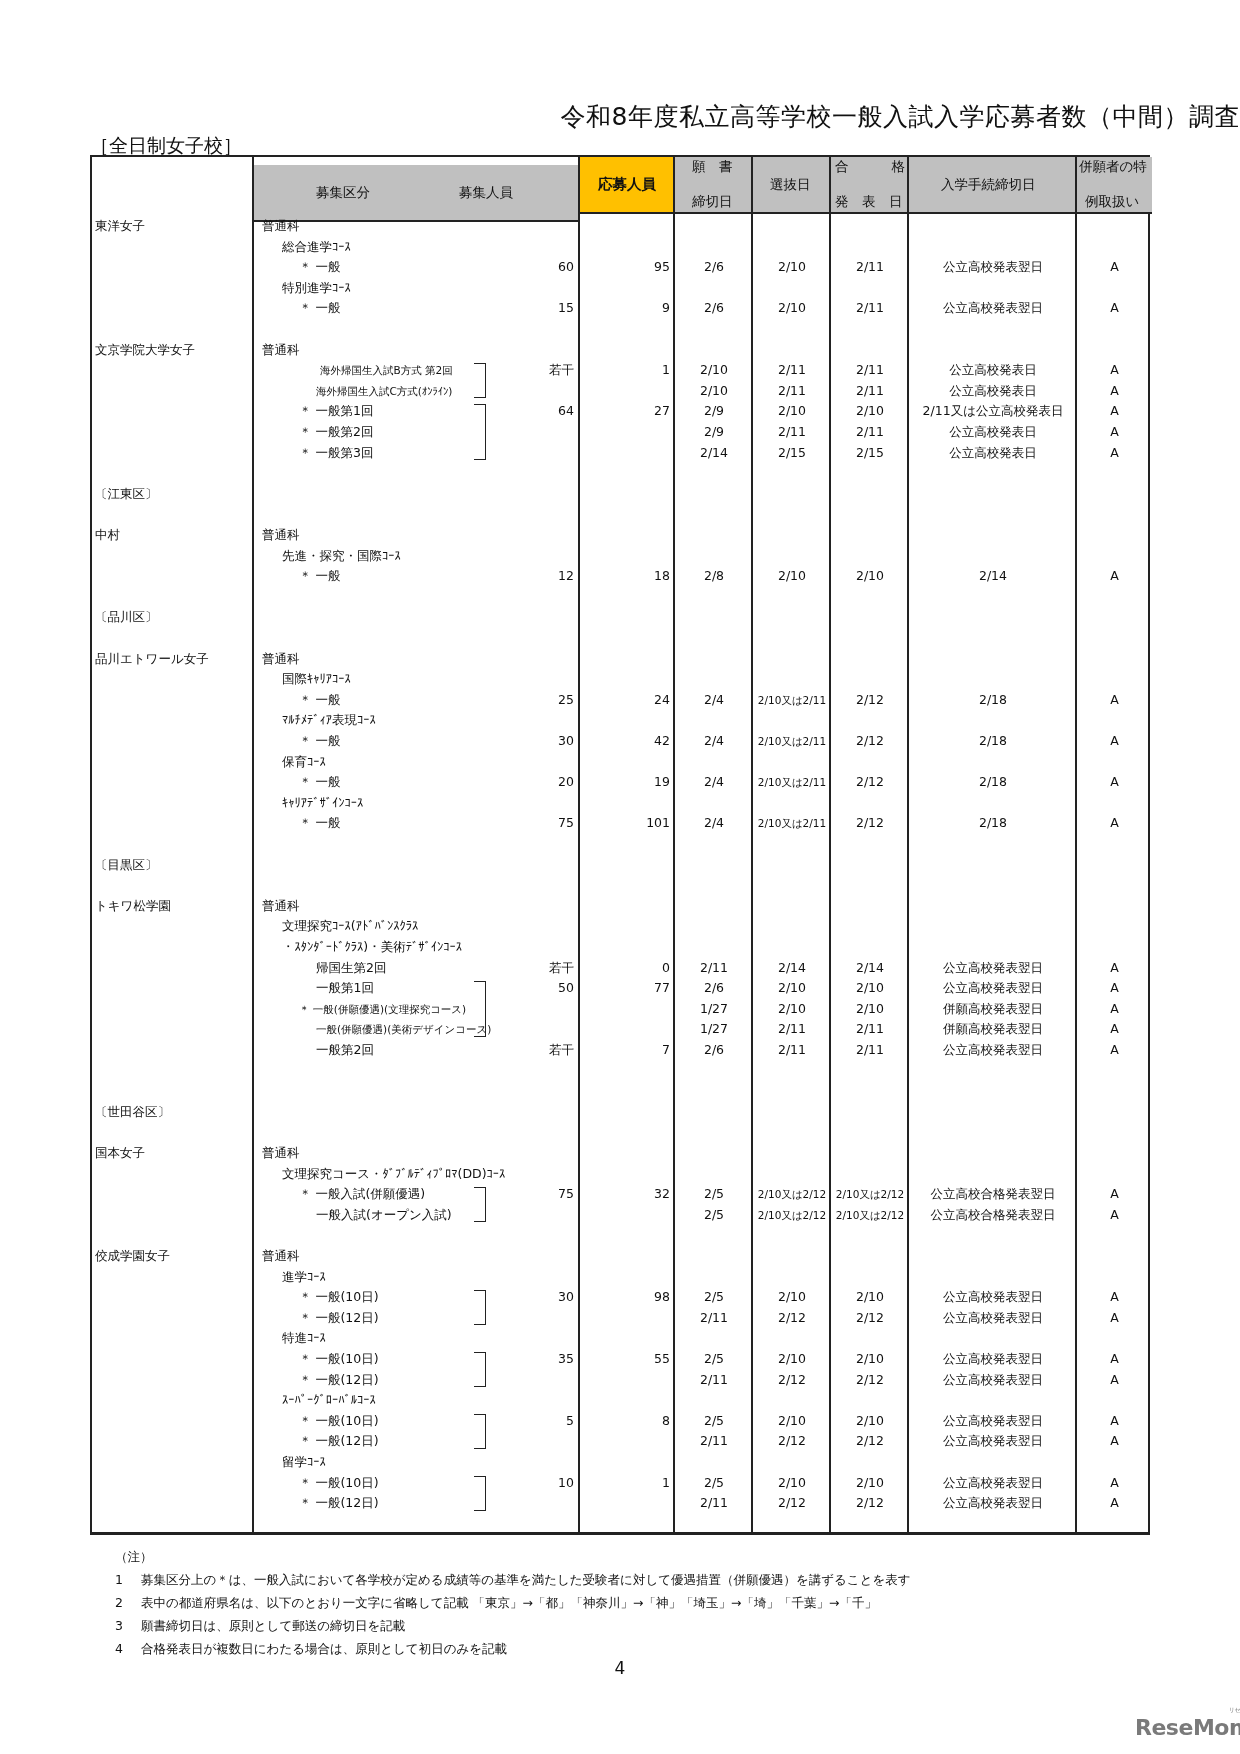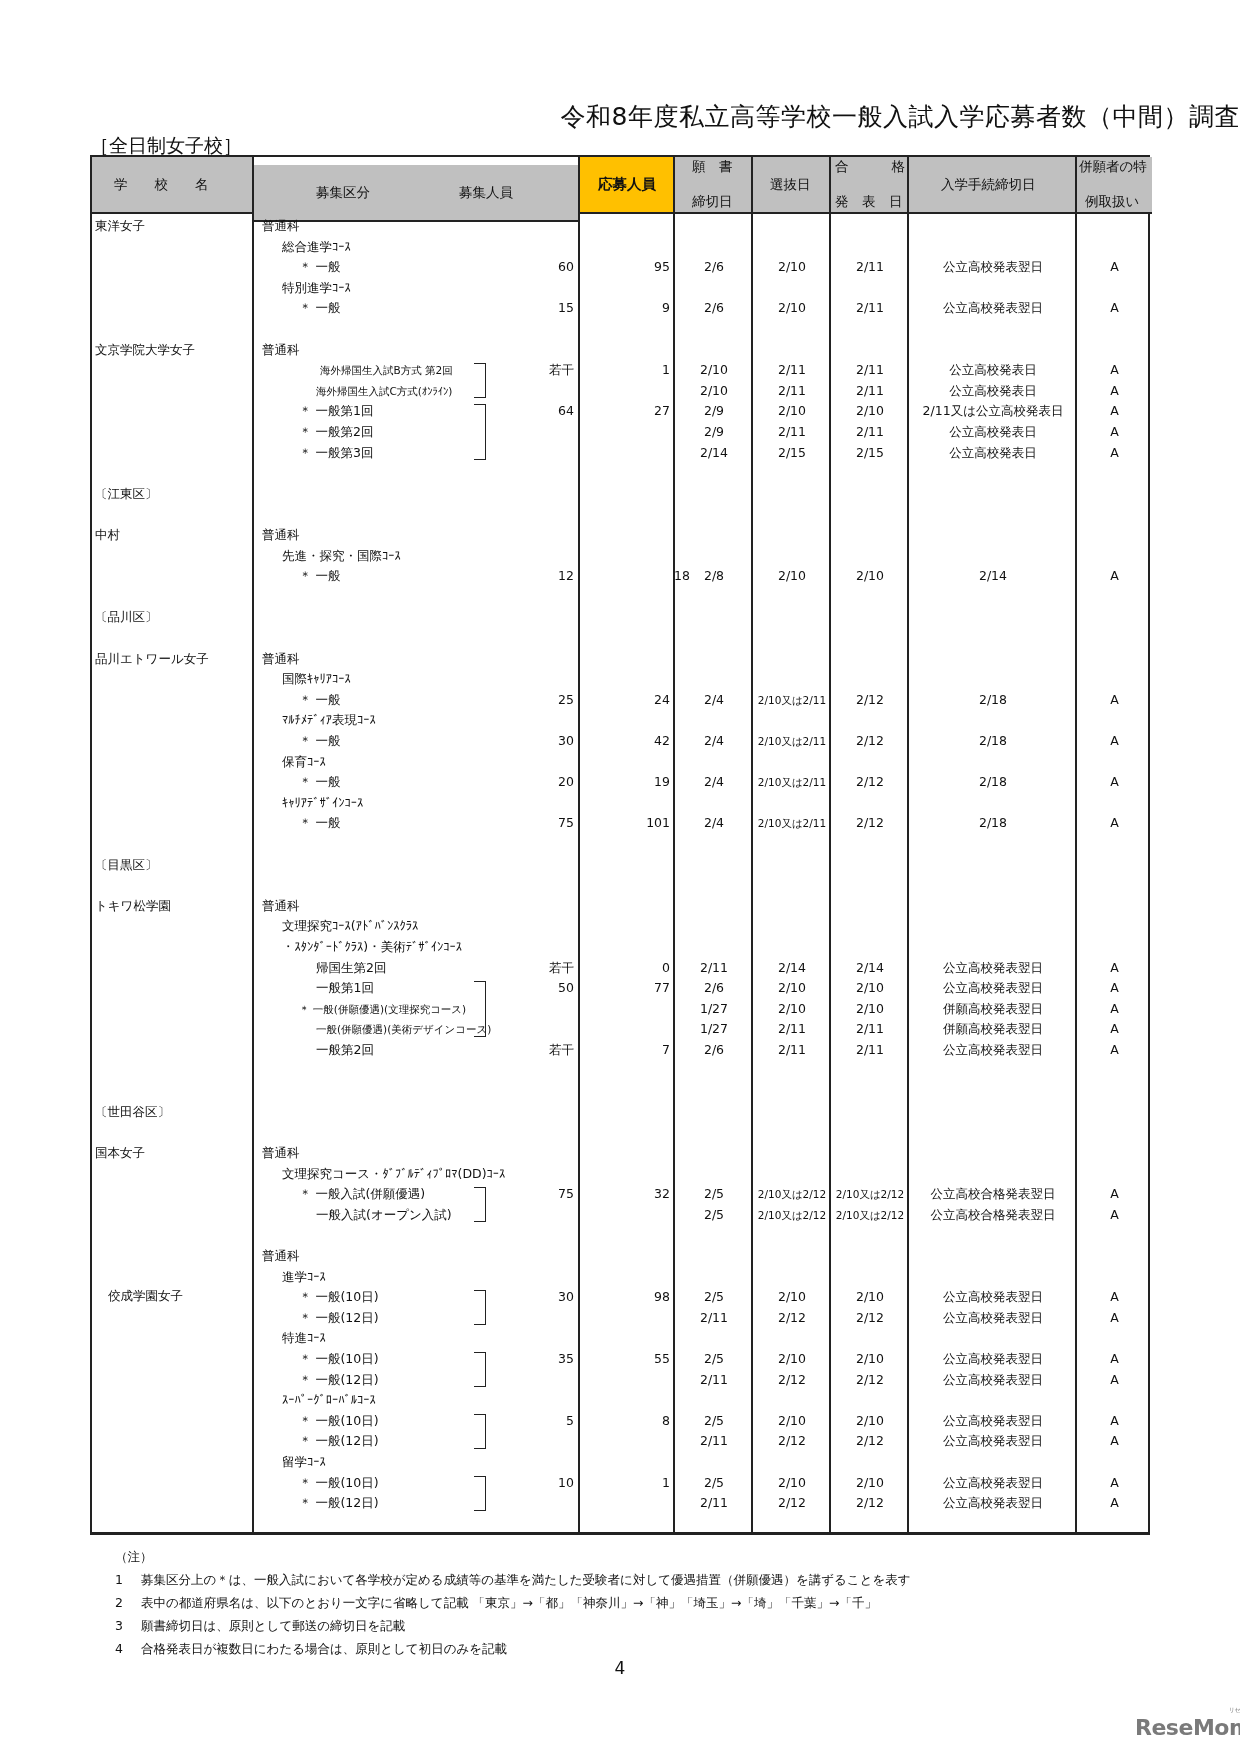--- a/index.html
+++ b/index.html
@@ -29,23 +29,20 @@
   .logo small { position:absolute; right:0; top:-9px; font-size:6px; font-weight:normal; }
 </style>
 </head>
 <body>
 
 <div class="title">令和8年度私立高等学校一般入試入学応募者数（中間）調査</div>
 <div class="subtitle">［全日制女子校］</div>
 
 <div class="table">
 
-  <div class="hdr" style="left:0;width:162px;">
-    <span class="hcell" style="left:22px;top:19px;">学　　校　　名</span>
-  </div>
   <div class="hdr" style="left:162px;width:326px;margin-top:8px;">
     <span class="hcell" style="left:62px;top:19px;">募集区分</span>
     <span class="hcell" style="left:205px;top:19px;">募集人員</span>
   </div>
   <div class="hdr hl" style="left:488px;width:95px;">
     <span class="hcell" style="left:18px;top:18px;">応募人員</span>
   </div>
   <div class="hdr" style="left:583px;width:78px;">
     <span class="hcell" style="left:17px;top:1px;">願　書</span>
     <span class="hcell" style="left:17px;top:36px;">締切日</span>
@@ -159,21 +156,21 @@
       <div class="row" style="top: 368px;">
         <span class="c" style="left:3px;width:155px;">中村</span>
         <span class="c" style="left:170px;width:260px;">普通科</span>
       </div>
       <div class="row" style="top: 388.6px;">
         <span class="c" style="left:190px;width:260px;">先進・探究・国際ｺｰｽ</span>
       </div>
       <div class="row" style="top: 409.2px;">
         <span class="c" style="left:207px;width:260px;">＊ 一般</span>
         <span class="c r" style="left:400px;width:82px;">12</span>
-        <span class="c r" style="left:510px;width:88px;">18</span>
+        <span class="c r" style="left:490px;width:88px;">18</span>
         <span class="c ctr" style="left:583px;width:78px;">2/8</span>
         <span class="c ctr" style="left:661px;width:78px;">2/10</span>
         <span class="c ctr" style="left:739px;width:78px;">2/10</span>
         <span class="c ctr" style="left:817px;width:168px;">2/14</span>
         <span class="c ctr" style="left:985px;width:75px;">A</span>
       </div>
       <div class="row" style="top: 450.4px;">
         <span class="c" style="left:3px;width:155px;">〔品川区〕</span>
       </div>
       <div class="row" style="top: 491.6px;">
@@ -313,21 +310,21 @@
       </div>
       <div class="row" style="top: 1047.8px;">
         <span class="c" style="left:224px;width:260px;">一般入試(オープン入試)</span>
         <span class="c ctr" style="left:583px;width:78px;">2/5</span>
         <span class="c ctr sm" style="left:661px;width:78px;">2/10又は2/12</span>
         <span class="c ctr sm" style="left:739px;width:78px;">2/10又は2/12</span>
         <span class="c ctr" style="left:817px;width:168px;">公立高校合格発表翌日</span>
         <span class="c ctr" style="left:985px;width:75px;">A</span>
       </div>
       <div class="row" style="top: 1089px;">
-        <span class="c" style="left:16px;width:155px;margin-top:40px;">佼成学園女子</span>
+        <span class="c" style="left:3px;width:155px;">佼成学園女子</span>
         <span class="c" style="left:170px;width:260px;">普通科</span>
       </div>
       <div class="row" style="top: 1109.6px;">
         <span class="c" style="left:190px;width:260px;">進学ｺｰｽ</span>
       </div>
       <div class="row" style="top: 1130.2px;">
         <span class="c" style="left:207px;width:260px;">＊ 一般(10日)</span>
         <span class="c r" style="left:400px;width:82px;">30</span>
         <span class="c r" style="left:490px;width:88px;">98</span>
         <span class="c ctr" style="left:583px;width:78px;">2/5</span>

